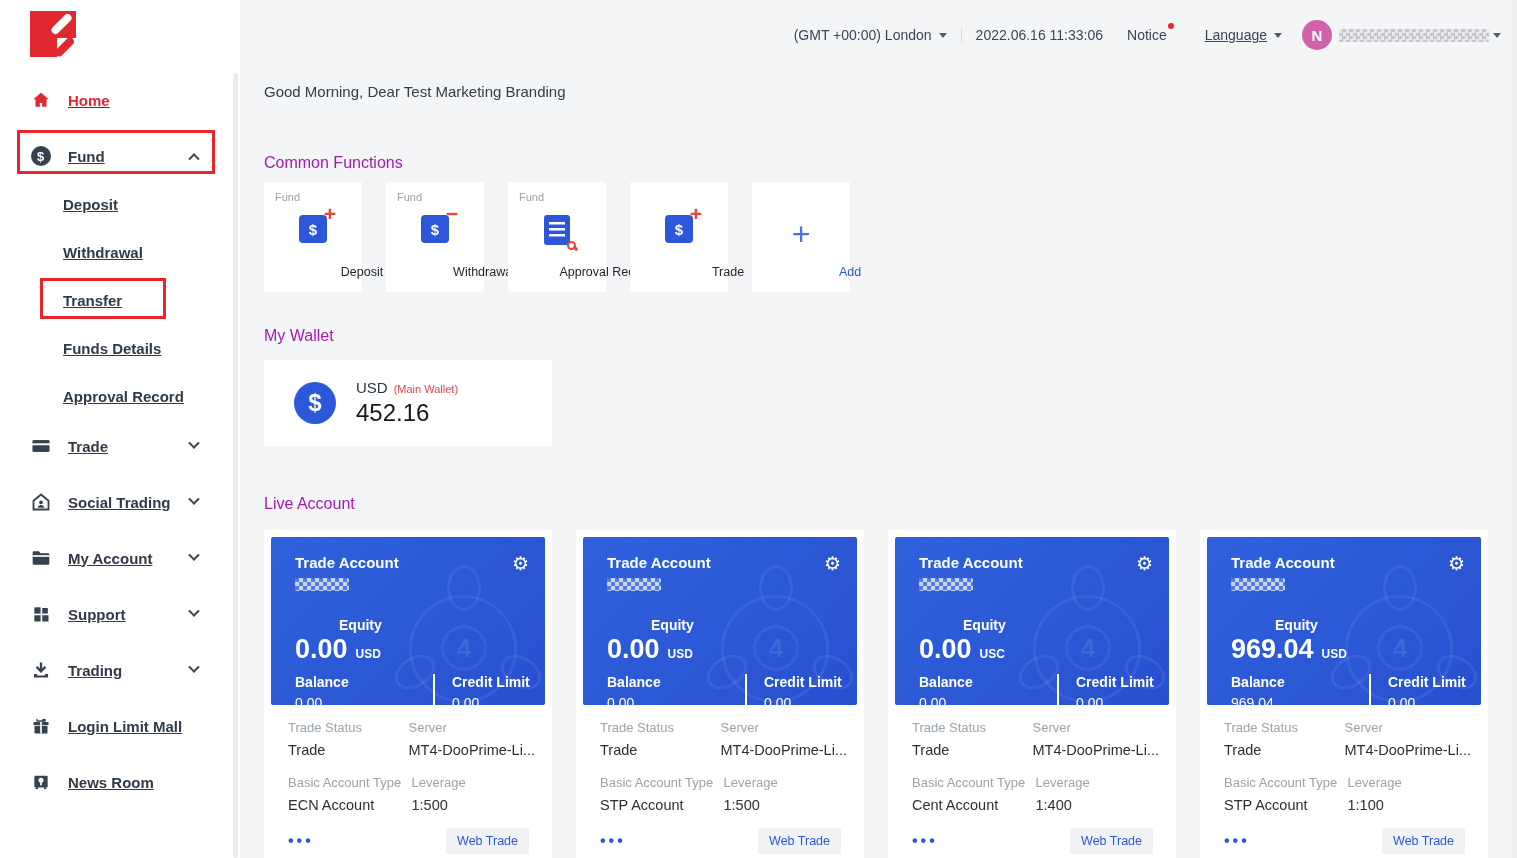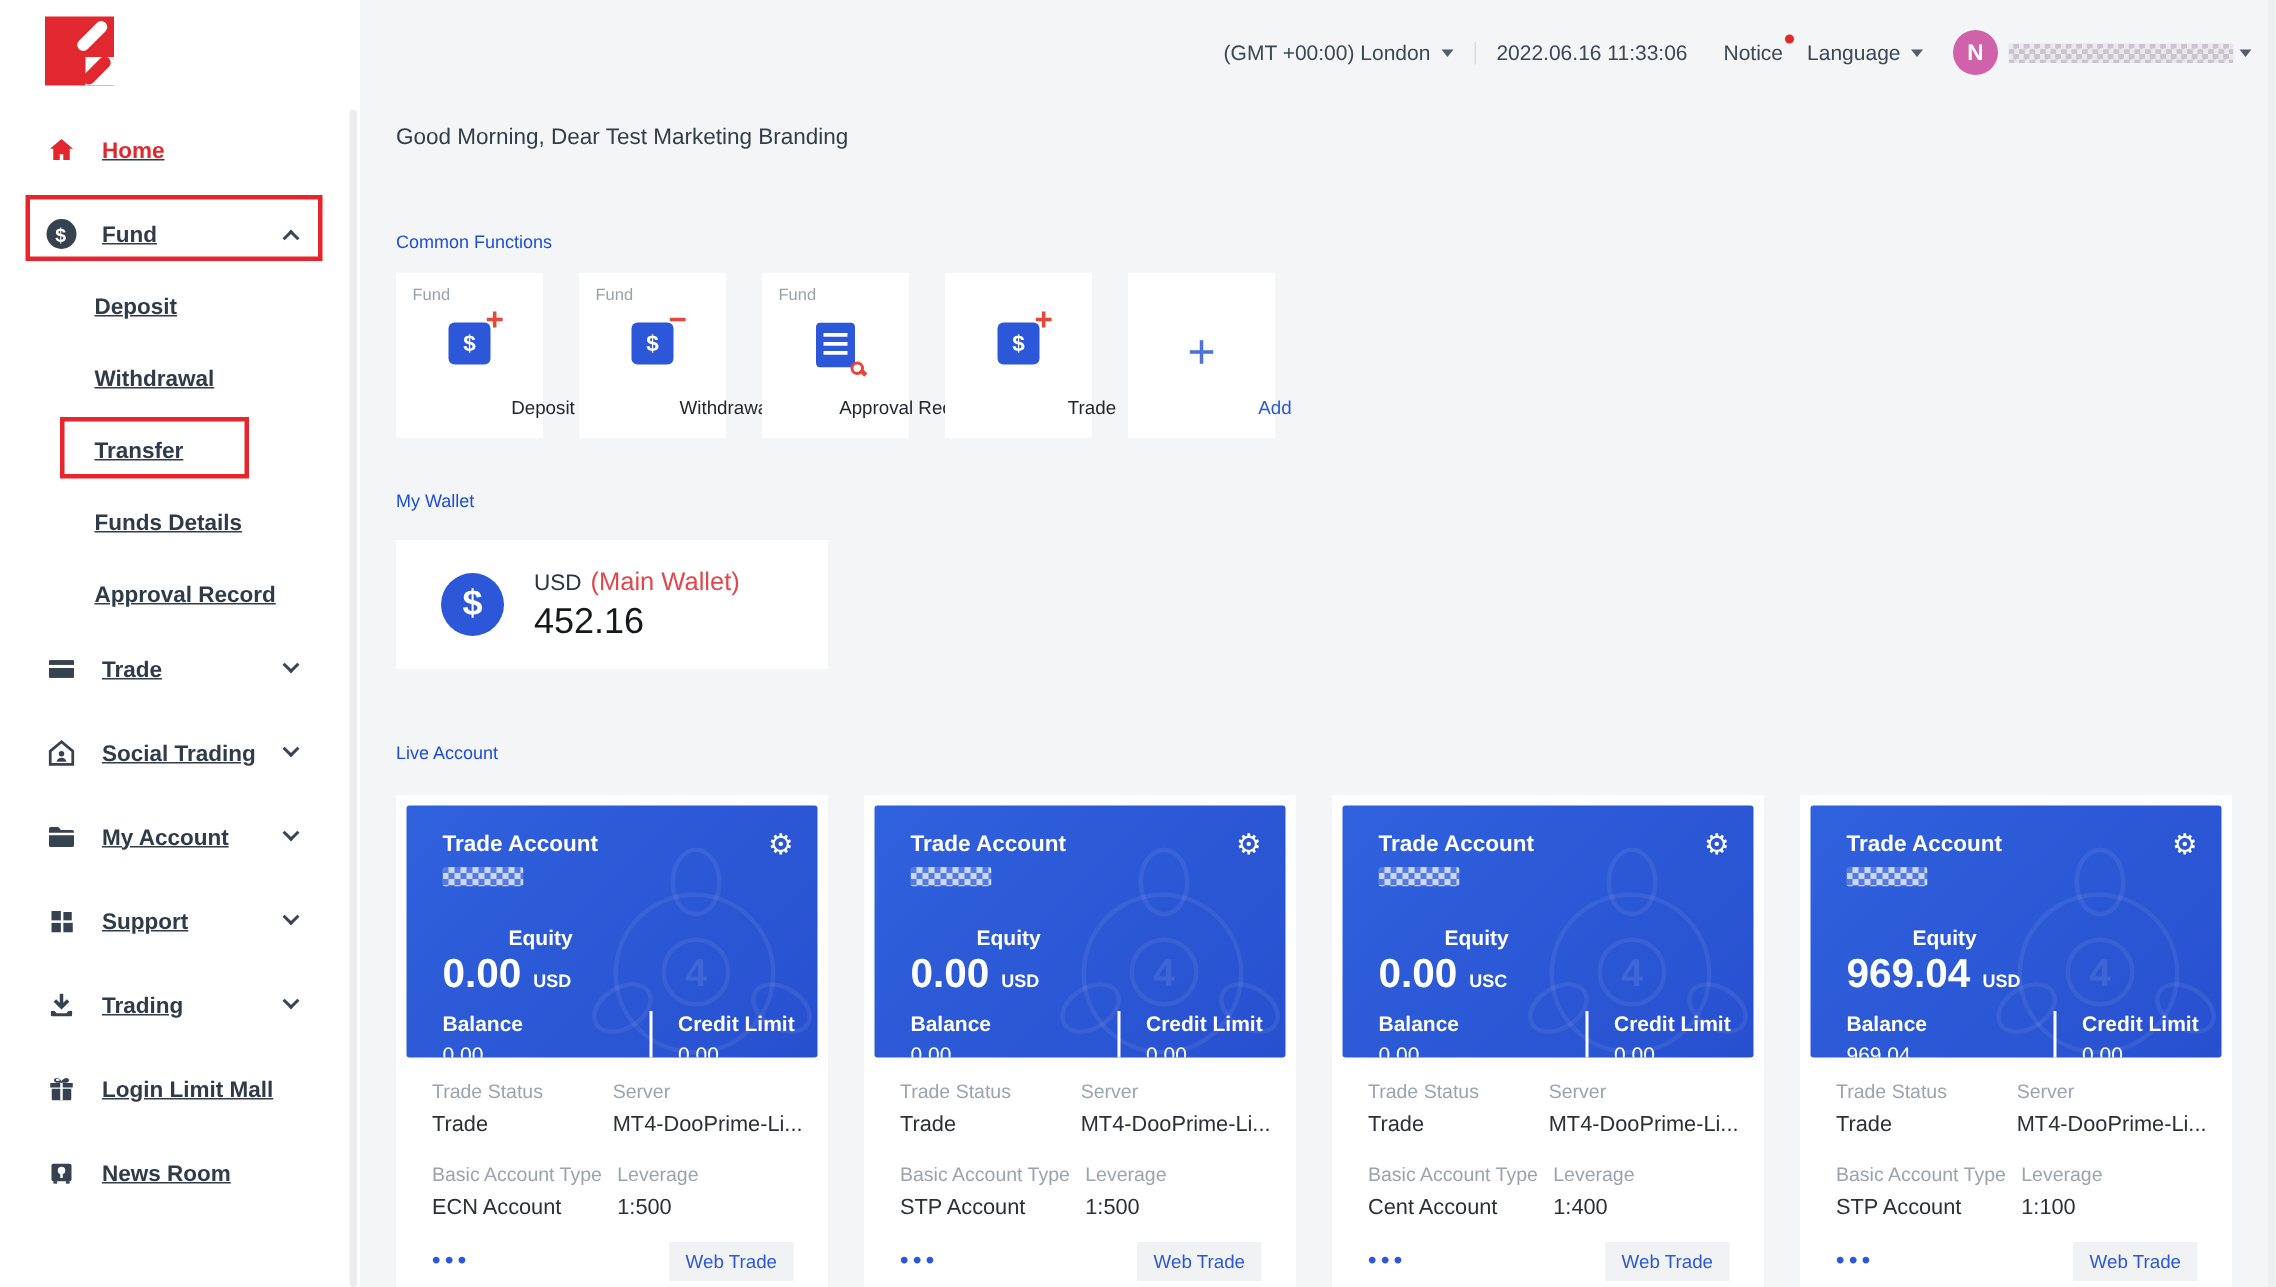--- a/index.html
+++ b/index.html
@@ -51,29 +51,29 @@
   
   .main { position:absolute; left:240px; top:0; right:0; height:766px; }
 
   
   .topbar { position:absolute; top:20px; right:16px; display:flex; align-items:center; font-size:14px; color:#3c4654; }
   .topbar .item { display:flex; align-items:center; cursor:pointer; }
   .caret { width:0; height:0; border-left:4px solid transparent; border-right:4px solid transparent; border-top:5px solid #545e6a; margin-left:7px; }
   .tb-divider { width:1px; height:15px; background:#d8dbe0; margin:0 14px; }
   .notice { position:relative; margin-left:24px;justify-content:center; }
   .notice-dot { position:absolute; top:-4px; right:-7px; width:6px; height:6px; border-radius:50%; background:#e8252a; }
-  .language { margin-left:16px; }
+  .language { margin-left:38px;text-decoration:underline; }
   .avatar { width:30px; height:30px; border-radius:50%; background:#cf62a8; color:#fff; font-size:15px; font-weight:bold;
             display:flex; align-items:center; justify-content:center; margin-left:20px; }
   .pixel-name { width:150px; height:13px; margin-left:7px; border-radius:1px;
     background: repeating-conic-gradient(#c9c4cd 0% 25%, #eae7ed 0% 50%); background-size:7px 7px; filter:blur(.4px); }
   .user-caret { margin-left:4px; }
 
   .greeting { position:absolute; left:24px; top:83px; font-size:15px; color:#333d47; }
-  .section-title { position:absolute; left:24px; font-size:12px; color:#1d4ed8; }
+  .section-title { position:absolute; left:24px; font-size:16px; color:#a21caf; }
 
   
   .cf-row { position:absolute; left:24px; top:182px; display:flex; gap:24px; }
   .cf-card { width:98px; height:110px; background:#fff; position:relative; text-align:center; cursor:pointer; }
   .cf-cat { position:absolute; top:9px; left:11px; font-size:11px; color:#9aa1ab; }
   .cf-label { position:absolute; bottom:13px; width:100%; font-size:12.5px; color:#23272c; }
   .cf-label.blue { color:#2b57d8; }
   .cf-iconwrap { position:absolute; top:33px; left:0; width:100%; display:flex; justify-content:center; }
   .cf-sq { width:28px; height:28px; background:#2b57d8; border-radius:4px; color:#fff; font-size:15px; font-weight:bold;
            display:flex; align-items:center; justify-content:center; position:relative; }
@@ -86,21 +86,21 @@
   .cf-mag::after { content:""; position:absolute; width:2.5px; height:5px; background:#e8453c; right:-2px; bottom:-3px; transform:rotate(-45deg); }
   .cf-plus { font-size:32px; font-weight:300; color:#4a71dc; line-height:32px; }
 
   
   .wallet-card { position:absolute; left:24px; top:360px; width:288px; height:86px; background:#fff;
                  display:flex; align-items:center; padding-left:30px; }
   .wallet-coin { width:42px; height:42px; border-radius:50%; background:#2b57d8; color:#fff; font-size:24px; font-weight:bold;
                  display:flex; align-items:center; justify-content:center; margin-right:20px; }
   .wallet-cur-row { display:flex; align-items:baseline; gap:6px; }
   .wallet-cur { font-size:15px; color:#2a3542; }
-  .wallet-tag { font-size:17px; color:#e0484d; }
+  .wallet-tag { font-size:11px; color:#e0484d; }
   .wallet-amount { font-size:24px; color:#15181c; margin-top:3px; }
 
   
   .la-row { position:absolute; left:24px; top:530px; display:flex; gap:24px; }
   .la-card { width:288px; height:340px; background:#fff; padding:7px; }
   .la-panel { position:relative; height:168px; background:linear-gradient(135deg,#3061dd,#2750cf); color:#fff;
               padding:17px 0 0 24px; overflow:hidden; border-radius:2px; }
   .la-title-row { display:flex; align-items:flex-start; padding-right:16px; }
   .la-title { font-size:15px; font-weight:bold; }
   .gear { margin-left:auto; font-size:19px; line-height:1; cursor:pointer; }

